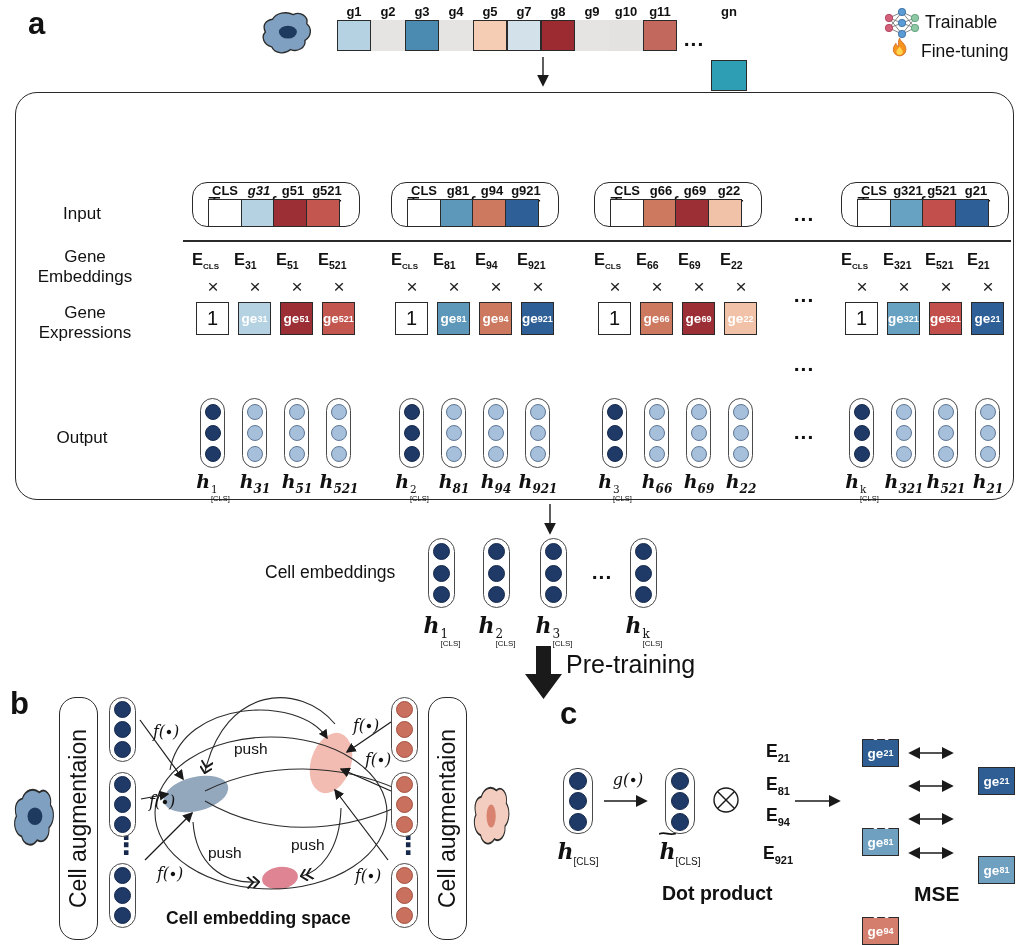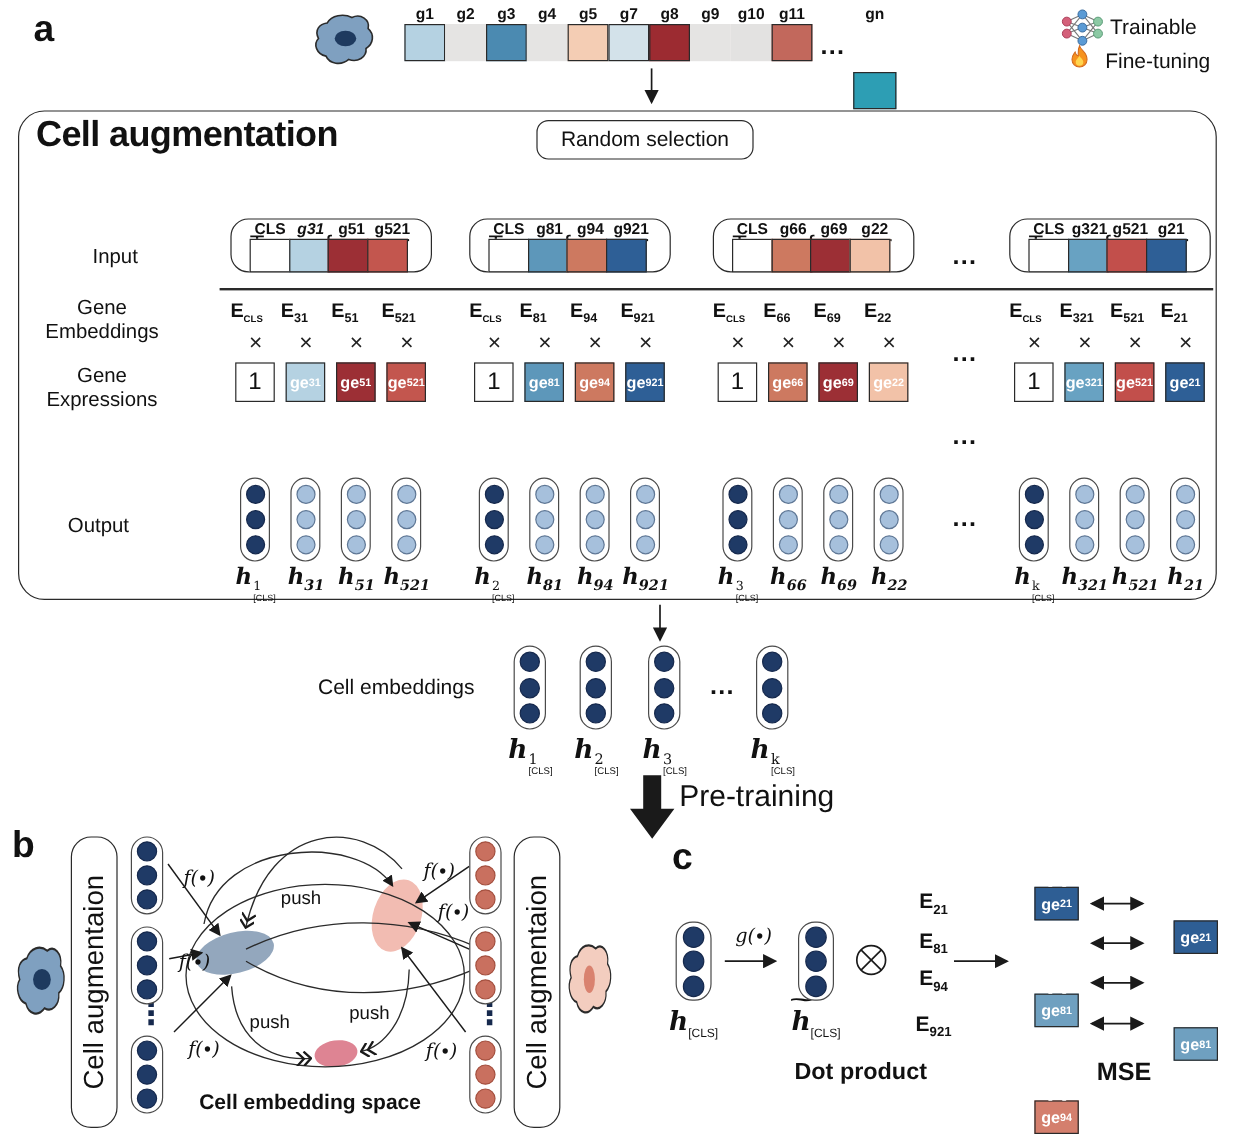--- a/index.html
+++ b/index.html
@@ -218,26 +218,22 @@
       <div class="hdots" style="width: 34px; padding-top: 24px;">...</div>
       <div class="gcol" style="width: 36px; gap: 40px;">
         <div class="glabel">gn</div>
         <div class="gsq" style="height: 31px; border: 1.6px solid rgb(42, 42, 42); background: rgb(45, 158, 180);"></div>
       </div>
     </div>
   <div class="abs leglab" style="left:925px;top:12px">Trainable</div>
   <div class="abs leglab" style="left:921px;top:41px">Fine-tuning</div>
 
   <div class="abs bigbox" style="left:15px;top:92px;width:999px;height:408px"></div>
-  <div class="abs" id="box-title" style="left:30px;top:96px">Cell augmentation</div>
-  <div class="abs" id="random-box" style="left:447px;top:100px;width:181px;height:33px">
-    <span>Random selection</span>
-  </div>
-
-  <div class="abs rowlab" style="left:56px;top:204px;width:80px">Input</div>
+
+  <div class="abs rowlab" style="left:42px;top:204px;width:80px">Input</div>
   <div class="abs rowlab" style="left:30px;top:247px;width:110px">
     <div>Gene</div>
     <div>Embeddings</div>
   </div>
   <div class="abs rowlab" style="left:30px;top:303px;width:110px">
     <div>Gene</div>
     <div>Expressions</div>
   </div>
   <div class="abs rowlab" style="left:42px;top:428px;width:80px">Output</div>
   <div class="abs sep" style="left:183px;top:240px;width:828px;height:1.6px"></div>

